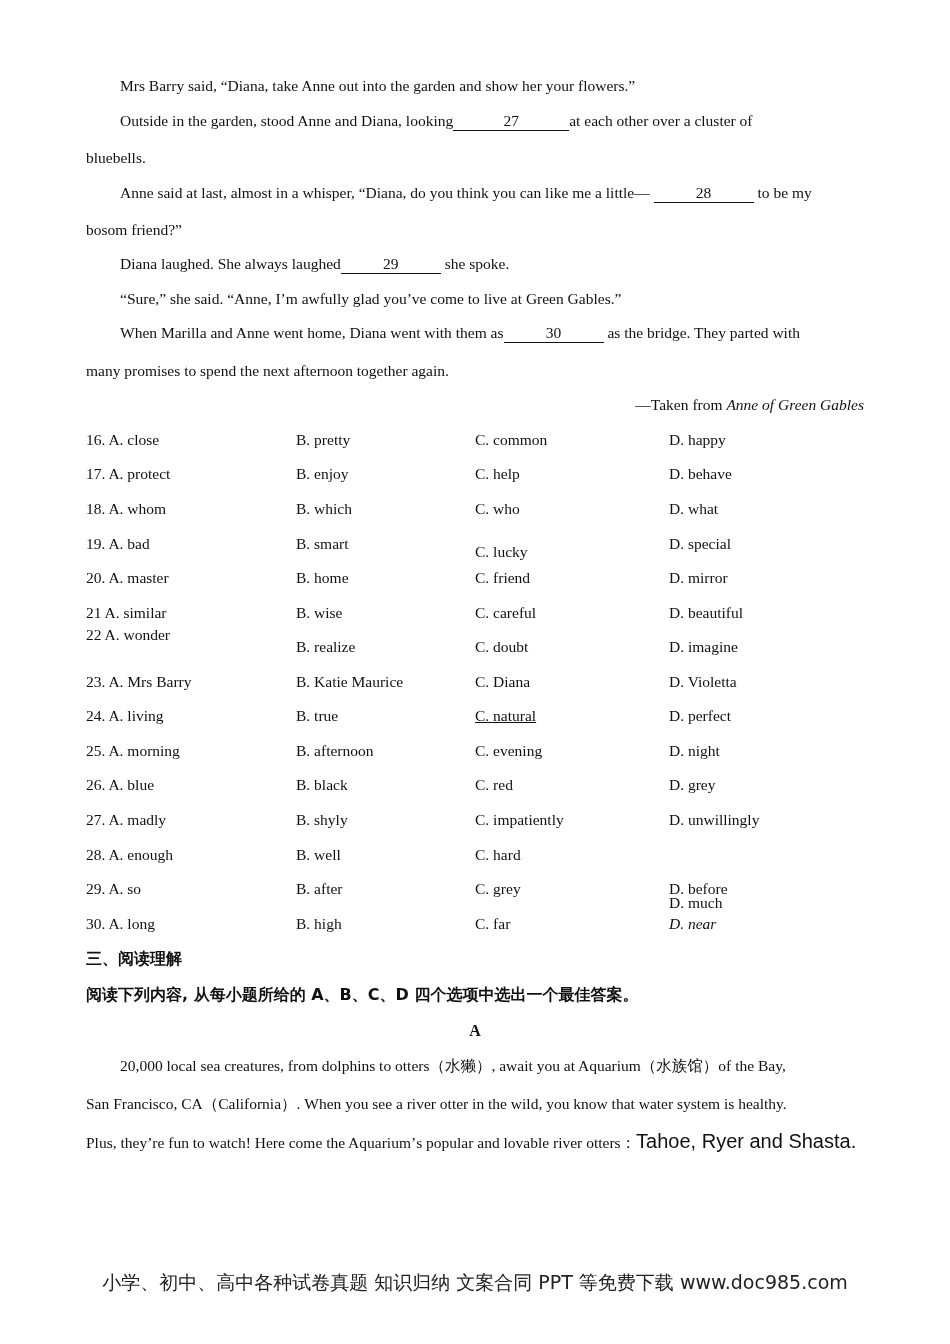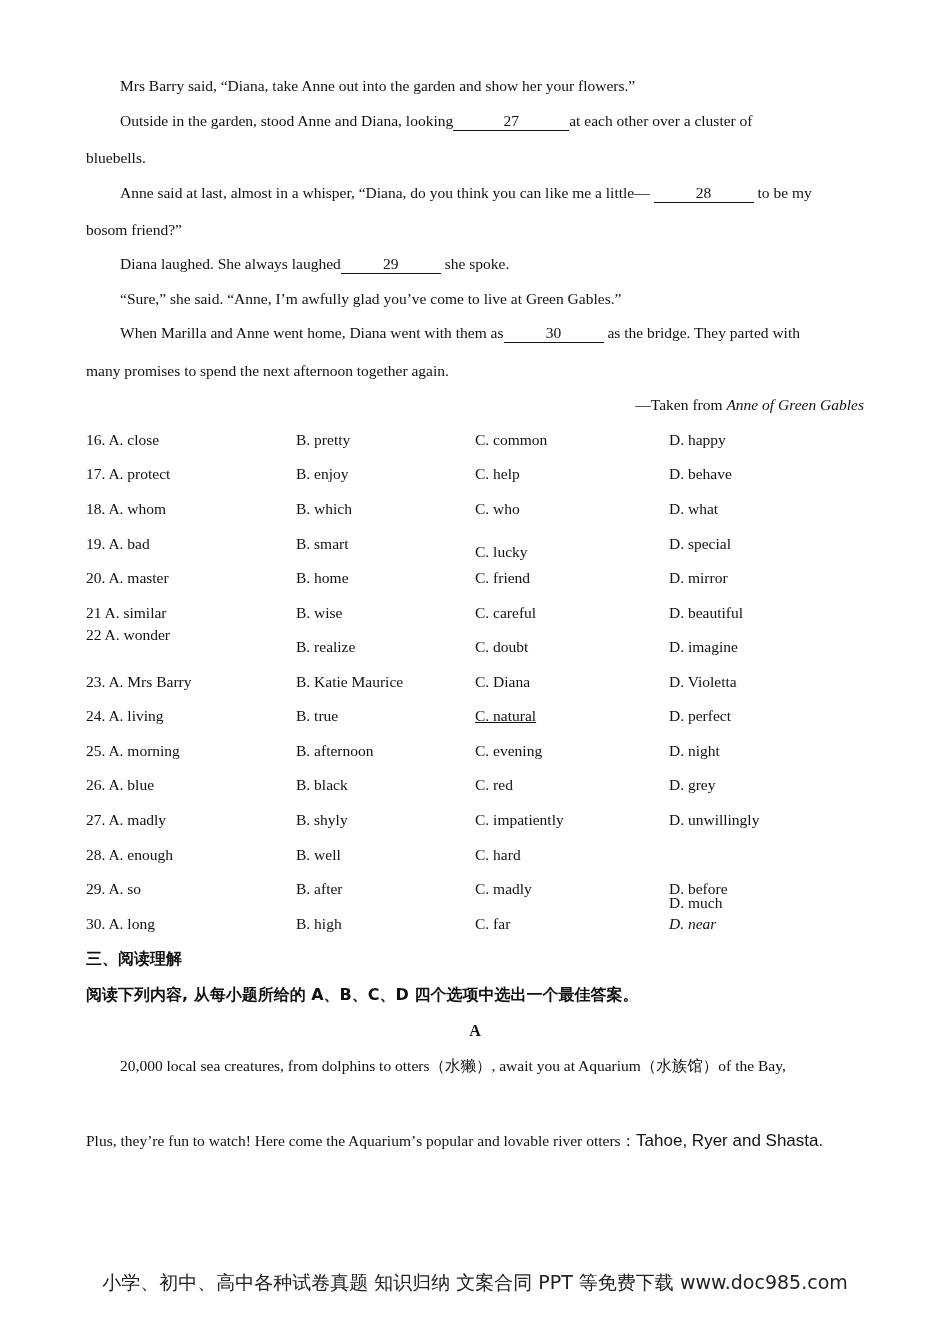--- a/index.html
+++ b/index.html
@@ -7,21 +7,21 @@
          font-family: "Liberation Serif", "DejaVu Serif", serif; color: #111; font-size: 15.5px; }
   .page { position: absolute; left: 0; top: 0; width: 950px; height: 1320px; }
   .line { position: absolute; left: 86px; white-space: nowrap; line-height: 20px; }
   .indent { left: 120px; }
   .blank { display: inline-block; border-bottom: 1.5px solid #111; text-align: center; line-height: 18px; }
   .right { left: auto; right: 86px; }
   .opt { position: absolute; white-space: nowrap; line-height: 20px; }
   .c1 { left: 86px; } .c2 { left: 281px; margin-left: 15px; } .c3 { left: 475px; } .c4 { left: 669px; }
   .cn { font-family: "DejaVu Sans", sans-serif; font-weight: bold; font-size: 16px; }
   .center { left: 0; width: 950px; text-align: center; font-weight: bold; font-size: 16px; }
-  .sans { font-family: "Liberation Sans", "DejaVu Sans", sans-serif; font-size: 17px; margin-top: 21px; }
+  .sans { font-family: "Liberation Sans", "DejaVu Sans", sans-serif; font-size: 20px; margin-top: 21px; }
   .footer { position: absolute; left: 0; width: 950px; text-align: center; top: 1270px;
             font-family: "DejaVu Sans", sans-serif; font-size: 19px; color: #222; }
 </style>
 </head>
 <body>
 
 <div class="page">
 
   <div class="line indent" style="top:76px">Mrs Barry said, “Diana, take Anne out into the garden and show her your flowers.”</div>
 
@@ -98,31 +98,32 @@
       <div class="opt c1" style="top: 810px;">27. A. madly</div>
       <div class="opt c2" style="top: 810px;">B. shyly</div>
       <div class="opt c3" style="top: 810px;">C. impatiently</div>
       <div class="opt c4" style="top: 810px;">D. unwillingly</div>
       <div class="opt c1" style="top: 845px;">28. A. enough</div>
       <div class="opt c2" style="top: 845px;">B. well</div>
       <div class="opt c3" style="top: 845px;">C. hard</div>
       <div class="opt c4" style="top: 845px; margin-top: 48px;">D. much</div>
       <div class="opt c1" style="top: 879px;">29. A. so</div>
       <div class="opt c2" style="top: 879px;">B. after</div>
-      <div class="opt c3" style="top: 879px;">C. madly</div>
+      <div class="opt c3" style="top: 879px;">C. grey</div>
       <div class="opt c4" style="top: 879px;">D. before</div>
       <div class="opt c1" style="top: 914px;">30. A. long</div>
       <div class="opt c2" style="top: 914px;">B. high</div>
       <div class="opt c3" style="top: 914px;">C. far</div>
       <div class="opt c4" style="top: 914px; font-style: italic;">D. near</div>
     </div>
 
   <div class="line cn" style="top:949px">三、阅读理解</div>
   <div class="line cn" style="top:985px">阅读下列内容, 从每小题所给的 A、B、C、D 四个选项中选出一个最佳答案。</div>
   <div class="line center" style="top:1021px">A</div>
 
   <div class="line indent" style="top:1056px">20,000 local sea creatures, from dolphins to otters（水獭）,  await you at Aquarium（水族馆）of the Bay,</div>
+  <div class="line" style="top:1094px">San Francisco, CA（California）. When you see a river otter in the wild, you know that water system is healthy.</div>
   <div class="line" style="top:1131px">
     <span>Plus, theyʼre fun to watch! Here come the Aquariumʼs popular and lovable river otters：</span><span class="sans">Tahoe, Ryer and Shasta.</span>
   </div>
 
   <div class="footer">小学、初中、高中各种试卷真题 知识归纳 文案合同 PPT 等免费下载  www.doc985.com</div>
 </div>
 
 </body></html>

